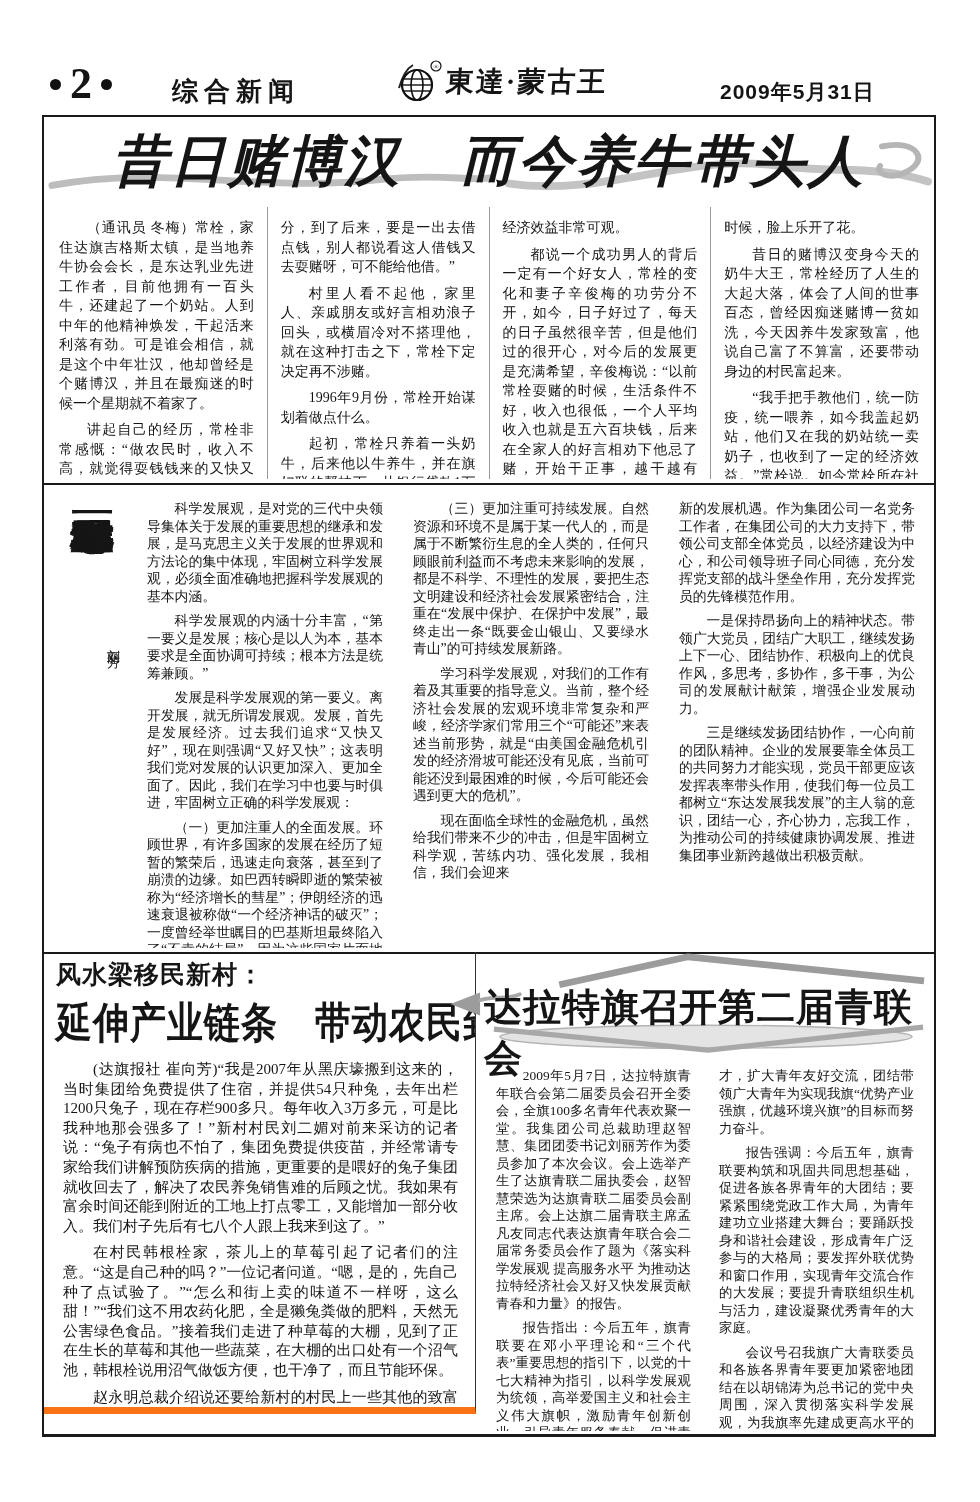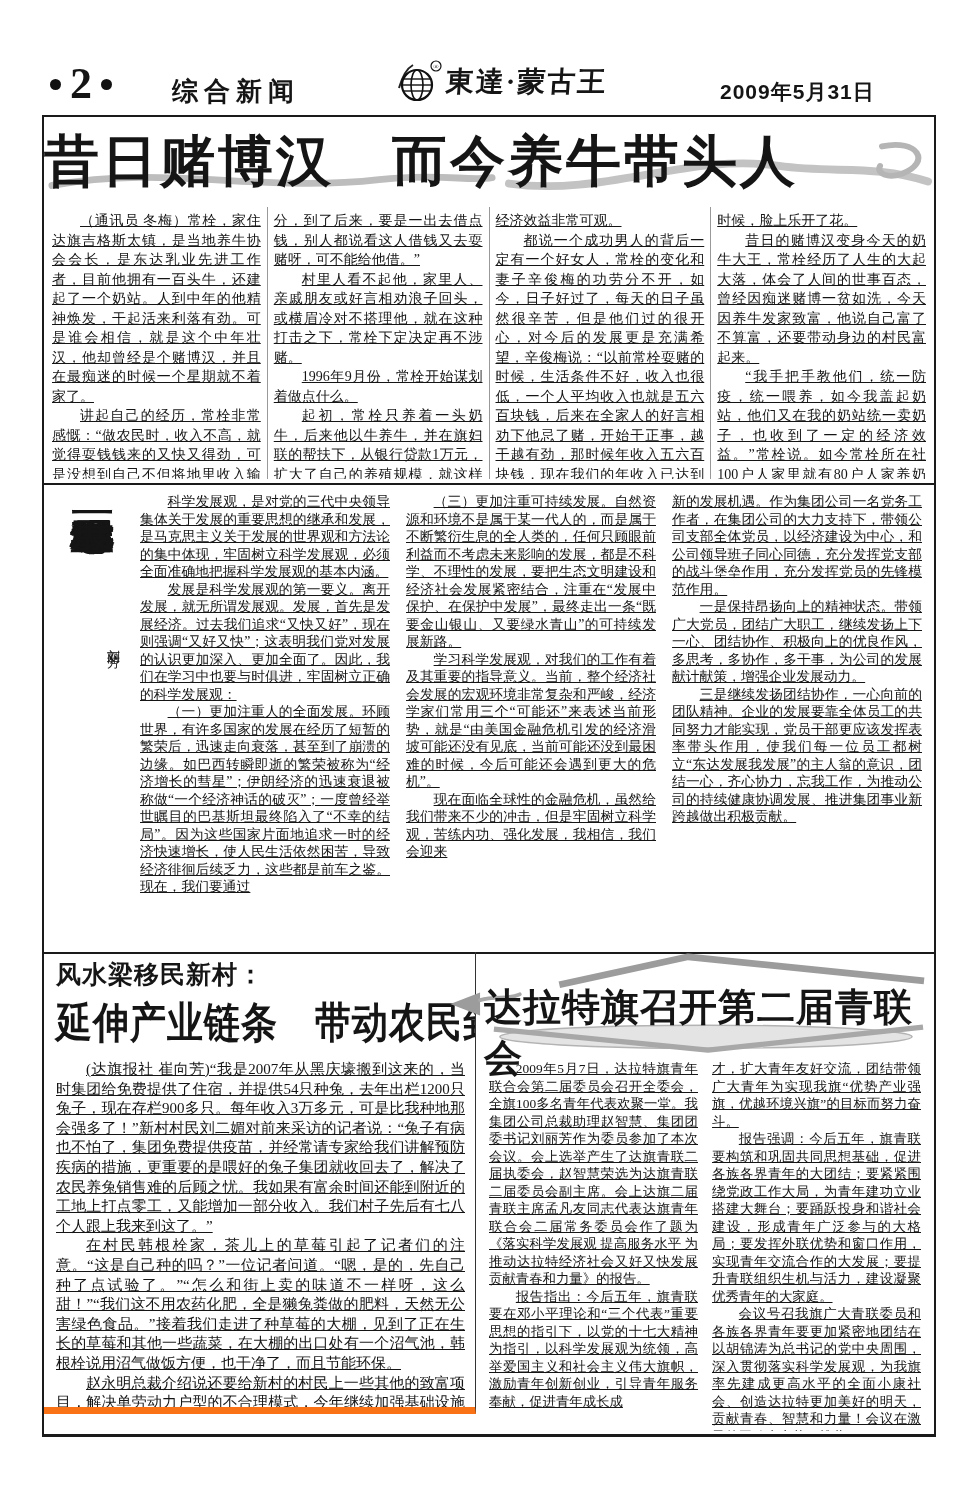--- a/index.html
+++ b/index.html
@@ -18,22 +18,22 @@
             font-weight:700;font-size:21px;letter-spacing:1px;}
 
   
   .frame{position:absolute;left:42px;top:115px;width:894px;height:1322px;
          border:2px solid #1a1a1a;border-bottom-width:3px;box-sizing:border-box;}
 
   
   .lead{position:absolute;left:0;top:0;width:100%;height:368px;border-bottom:2px solid #1a1a1a;box-sizing:border-box;overflow:hidden;}
   .lead-hwrap{position:relative;height:82px;margin-top:6px;}
   .lead-hwrap svg{position:absolute;left:0;top:0;width:100%;height:100%;overflow:visible;}
-  .h1{position:relative;margin:0;text-align:left;font-size:55px;line-height:78px;font-weight:900;
-      letter-spacing:3px;font-family:"Liberation Serif","DejaVu Serif",serif;}
+  .h1{position:relative;margin:0;text-align:center;font-size:55px;line-height:78px;font-weight:900;
+      letter-spacing:3px;font-family:"Liberation Serif","DejaVu Serif",serif;font-style:italic;}
   .lead-cols{position:absolute;left:2px;right:2px;top:90px;bottom:4px;display:flex;}
   .lcol{flex:1;padding:4px 6px 0 6px;font-size:14px;line-height:19.5px;overflow:hidden;}
   .lcol + .lcol{border-left:1px solid #999;}
 
   
   .mid{position:absolute;left:0;top:372px;width:100%;height:465px;border-bottom:2px solid #1a1a1a;box-sizing:border-box;overflow:visible;}
   .vhead{position:absolute;left:7px;top:6px;width:84px;height:452px;
          writing-mode:vertical-rl;text-orientation:upright;
          font-family:"Liberation Sans","DejaVu Sans",sans-serif;font-weight:900;
          font-size:32px;line-height:84px;transform:scaleX(1.35);transform-origin:50% 50%;}
@@ -54,21 +54,21 @@
 
   .bot-right{position:absolute;left:434px;top:0;right:0;height:485px;box-sizing:border-box;padding:0 6px;}
   .yh-wrap{position:relative;height:104px;}
   .yh-wrap svg{position:absolute;left:0;top:0;width:100%;height:100%;overflow:visible;}
   .h3y{position:absolute;left:0;right:0;top:30px;margin:0;
        font-family:"Liberation Sans","DejaVu Sans",sans-serif;font-weight:900;font-size:38px;letter-spacing:1px;}
   .ycols{position:absolute;left:4px;right:6px;top:108px;bottom:6px;display:flex;}
   .ycol{flex:1;padding:0 7px;font-size:13.4px;line-height:17.5px;overflow:hidden;}
 
   
-  .para{margin:0;text-align:justify;text-decoration:underline;}
+  .para{margin:7px;text-align:justify;}
   .ind{text-indent:2em;}
 </style>
 </head>
 <body>
 
 <div class="page">
 
   <div class="hdr-pnum">
     <span class="dot"></span>
     <span class="num">2</span>
@@ -123,20 +123,21 @@
           </div>
       </div>
     </section>
 
     <section class="mid">
       <div class="vhead">牢固树立科学观团结一心谋发展</div>
       <div class="vauthor">刘丽芳</div>
       <div class="mid-cols">
         <div class="mcol">
             <p class="para ind">科学发展观，是对党的三代中央领导集体关于发展的重要思想的继承和发展，是马克思主义关于发展的世界观和方法论的集中体现，牢固树立科学发展观，必须全面准确地把握科学发展观的基本内涵。</p>
+            <p class="para ind">科学发展观的内涵十分丰富，“第一要义是发展；核心是以人为本，基本要求是全面协调可持续；根本方法是统筹兼顾。”</p>
             <p class="para ind">发展是科学发展观的第一要义。离开发展，就无所谓发展观。发展，首先是发展经济。过去我们追求“又快又好”，现在则强调“又好又快”；这表明我们党对发展的认识更加深入、更加全面了。因此，我们在学习中也要与时俱进，牢固树立正确的科学发展观：</p>
             <p class="para ind">（一）更加注重人的全面发展。环顾世界，有许多国家的发展在经历了短暂的繁荣后，迅速走向衰落，甚至到了崩溃的边缘。如巴西转瞬即逝的繁荣被称为“经济增长的彗星”；伊朗经济的迅速衰退被称做“一个经济神话的破灭”；一度曾经举世瞩目的巴基斯坦最终陷入了“不幸的结局”。因为这些国家片面地追求一时的经济快速增长，使人民生活依然困苦，导致经济徘徊后续乏力，这些都是前车之鉴。现在，我们要通过</p>
           </div>
         <div class="mcol">
             <p class="para ind">（三）更加注重可持续发展。自然资源和环境不是属于某一代人的，而是属于不断繁衍生息的全人类的，任何只顾眼前利益而不考虑未来影响的发展，都是不科学、不理性的发展，要把生态文明建设和经济社会发展紧密结合，注重在“发展中保护、在保护中发展”，最终走出一条“既要金山银山、又要绿水青山”的可持续发展新路。</p>
             <p class="para ind">学习科学发展观，对我们的工作有着及其重要的指导意义。当前，整个经济社会发展的宏观环境非常复杂和严峻，经济学家们常用三个“可能还”来表述当前形势，就是“由美国金融危机引发的经济滑坡可能还没有见底，当前可能还没到最困难的时候，今后可能还会遇到更大的危机”。</p>
             <p class="para ind">现在面临全球性的金融危机，虽然给我们带来不少的冲击，但是牢固树立科学观，苦练内功、强化发展，我相信，我们会迎来</p>
           </div>
         <div class="mcol">
             <p class="para">新的发展机遇。作为集团公司一名党务工作者，在集团公司的大力支持下，带领公司支部全体党员，以经济建设为中心，和公司领导班子同心同德，充分发挥党支部的战斗堡垒作用，充分发挥党员的先锋模范作用。</p>

